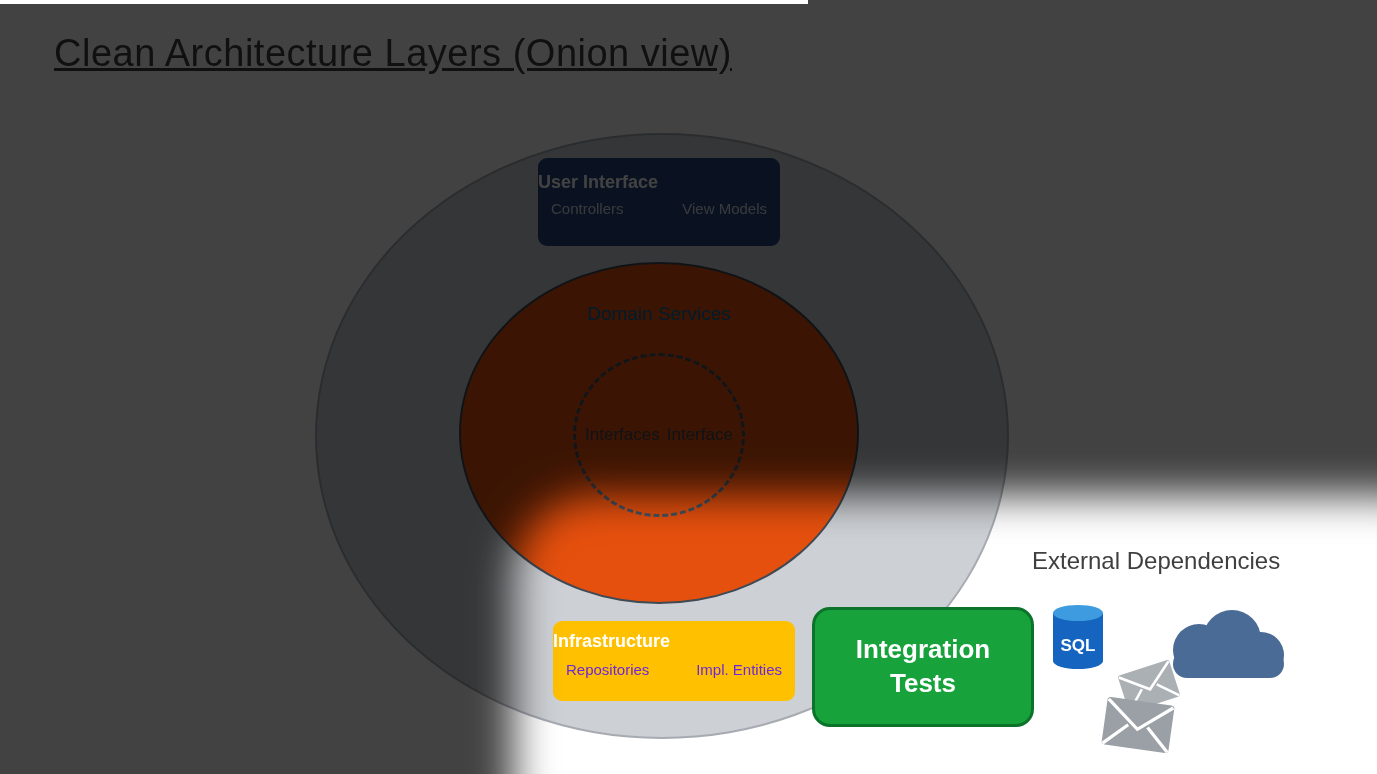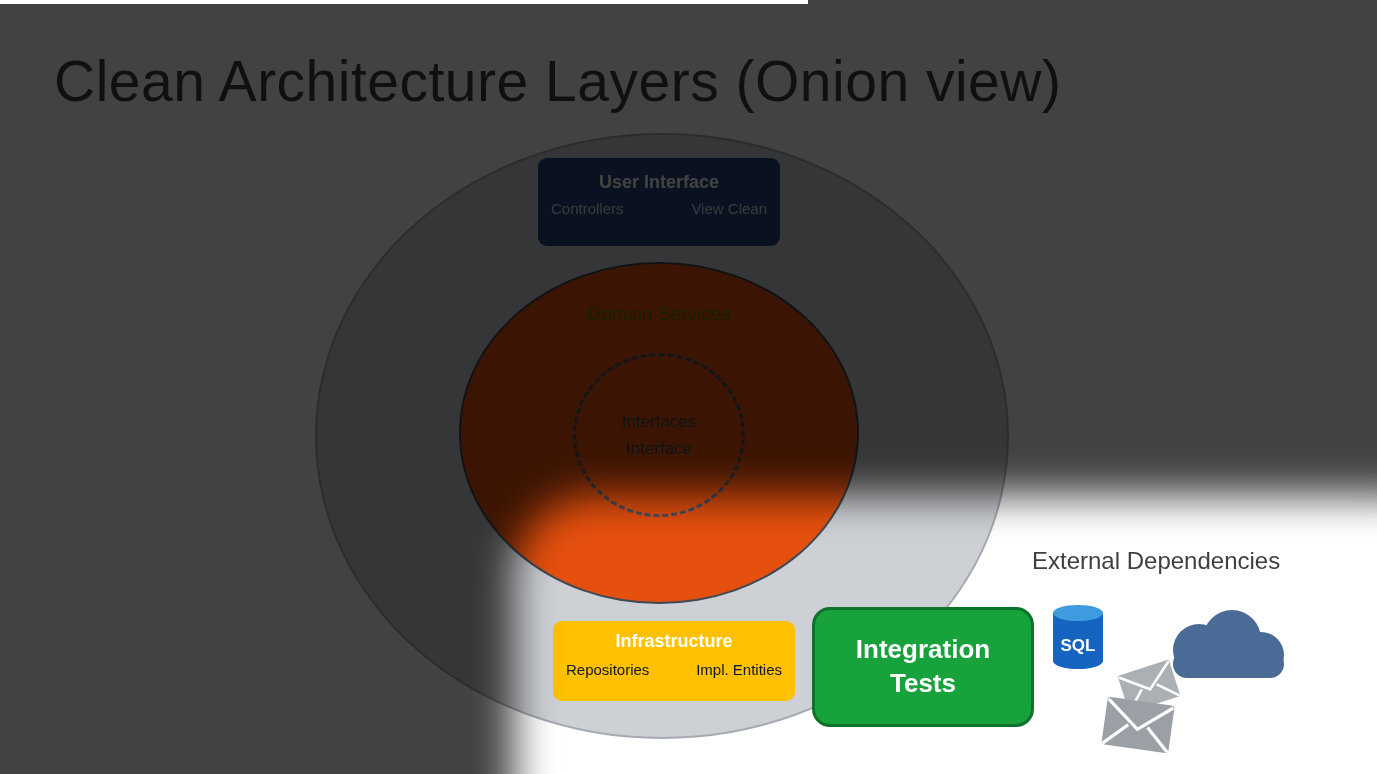--- a/index.html
+++ b/index.html
@@ -4,68 +4,69 @@
 <style>
   html,body { margin:0; padding:0; background:#222; }
   .slide {
     position:relative; width:1377px; height:774px; overflow:hidden;
     background:#ffffff;
     font-family:"Liberation Sans", sans-serif;
   }
 
   
   .title {
-    position:absolute; left:54px; top:48px;
-    font-size:57px; font-weight:300; letter-spacing:0.5px;
+    position:absolute; left:54px; top:32px;
+    font-size:38px; font-weight:300; letter-spacing:0.5px;
     color:var(--title-gray, #3F3F3F);
+    text-decoration:underline;
   }
 
   .outer-ellipse {
     position:absolute; left:315px; top:133px; width:694px; height:606px;
     border-radius:50%;
     background:var(--outer-gray, #CDD0D4);
     border:2px solid #A6ABB2;
     box-sizing:border-box;
   }
 
   .ui-box {
     position:absolute; left:538px; top:158px; width:242px; height:88px;
     border-radius:9px; background:var(--ui-navy, #27477F);
     box-sizing:border-box;
   }
-  .box-title { text-align:center; padding-top:14px; font-size:18px; font-weight:bold; color:#ffffff; }
+  .box-title { text-align:left; padding-top:14px; font-size:18px; font-weight:bold; color:#ffffff; }
   .box-items { display:flex; justify-content:space-between; padding:0 13px; margin-top:7px; font-size:15px; color:#D7DCE5; }
 
   .domain-ellipse {
     position:absolute; left:459px; top:262px; width:400px; height:342px;
     border-radius:50%;
     background:var(--domain-orange, #E6500E);
     border:2px solid #3F4A55;
     box-sizing:border-box;
   }
   .domain-label {
     position:absolute; left:459px; top:303px; width:400px;
-    text-align:center; font-size:19px; color:#4d7c0f;
+    text-align:center; font-size:19px; color:#0369a1;
   }
 
   .core-circle {
     position:absolute; left:573px; top:353px; width:172px; height:164px;
     border:3px dashed #47525E; border-radius:50%;
     box-sizing:border-box;
-    display:flex; flex-direction:column; align-items:center; justify-content:center; gap:7px;
+    display:flex; flex-direction:row; align-items:center; justify-content:center; gap:7px;
     color:#3E4650; font-size:17px;
   }
 
   .infra-box {
     position:absolute; left:553px; top:621px; width:242px; height:80px;
     border-radius:9px; background:var(--infrastructure-gold, #FFC000);
     box-sizing:border-box;
   }
   .infra-box .box-title { padding-top:10px; }
-  .infra-box .box-items { margin-top:9px; color:#0f172a; }
+  .infra-box .box-items { margin-top:9px; color:#6d28d9; }
 
   .tests-box {
     position:absolute; left:812px; top:607px; width:222px; height:120px;
     border-radius:18px;
     background:var(--tests-green, #17A23B);
     border:3px solid var(--tests-green-border, #0C742A);
     box-sizing:border-box;
     display:flex; align-items:center; justify-content:center;
     padding:0 26px; text-align:center;
     color:#ffffff; font-weight:bold; font-size:26px; line-height:1.3;
@@ -96,21 +97,21 @@
 <div class="slide">
 
   <div class="title">Clean Architecture Layers (Onion view)</div>
 
   <div class="outer-ellipse"></div>
 
   <div class="ui-box">
     <div class="box-title">User Interface</div>
     <div class="box-items">
       <span>Controllers</span>
-      <span>View Clean</span>
+      <span>View Models</span>
     </div>
   </div>
 
   <div class="domain-ellipse"></div>
   <div class="domain-label">Domain Services</div>
 
   <div class="core-circle">
     <span>Interfaces</span>
     <span>Interface</span>
   </div>

